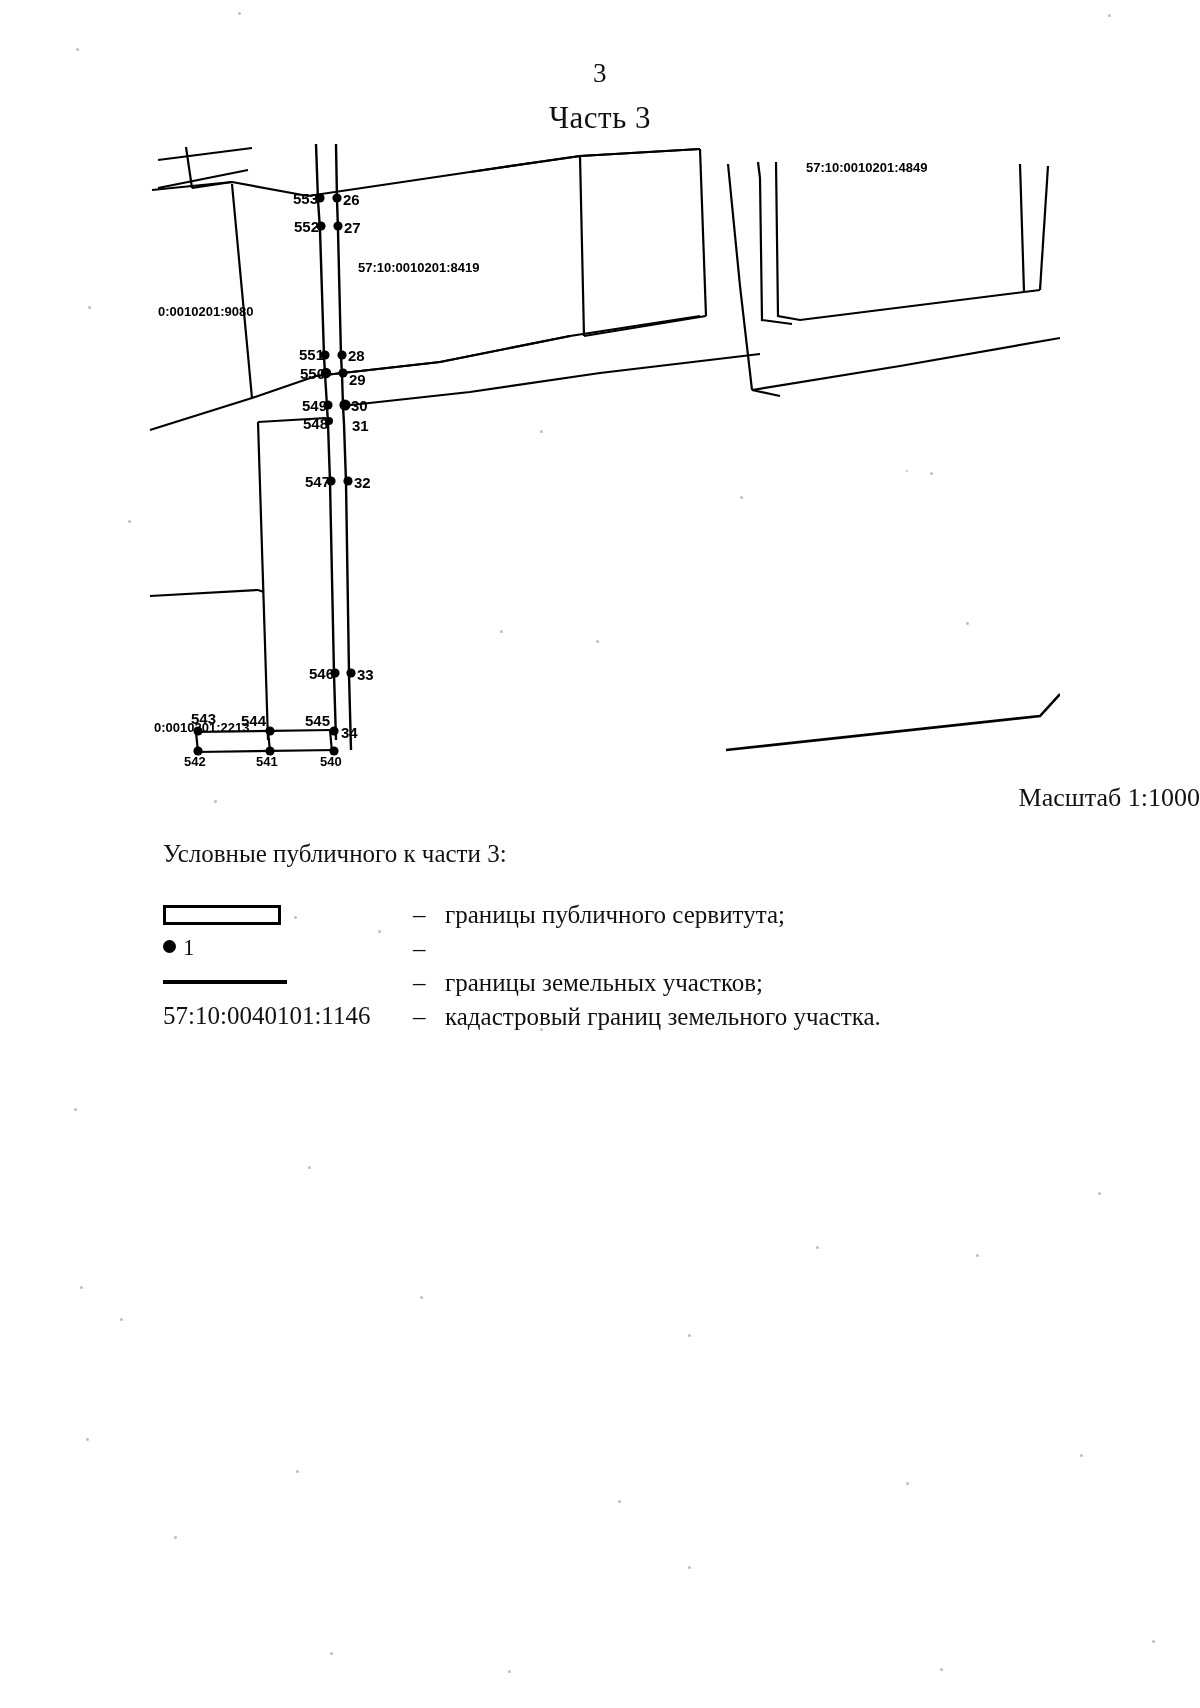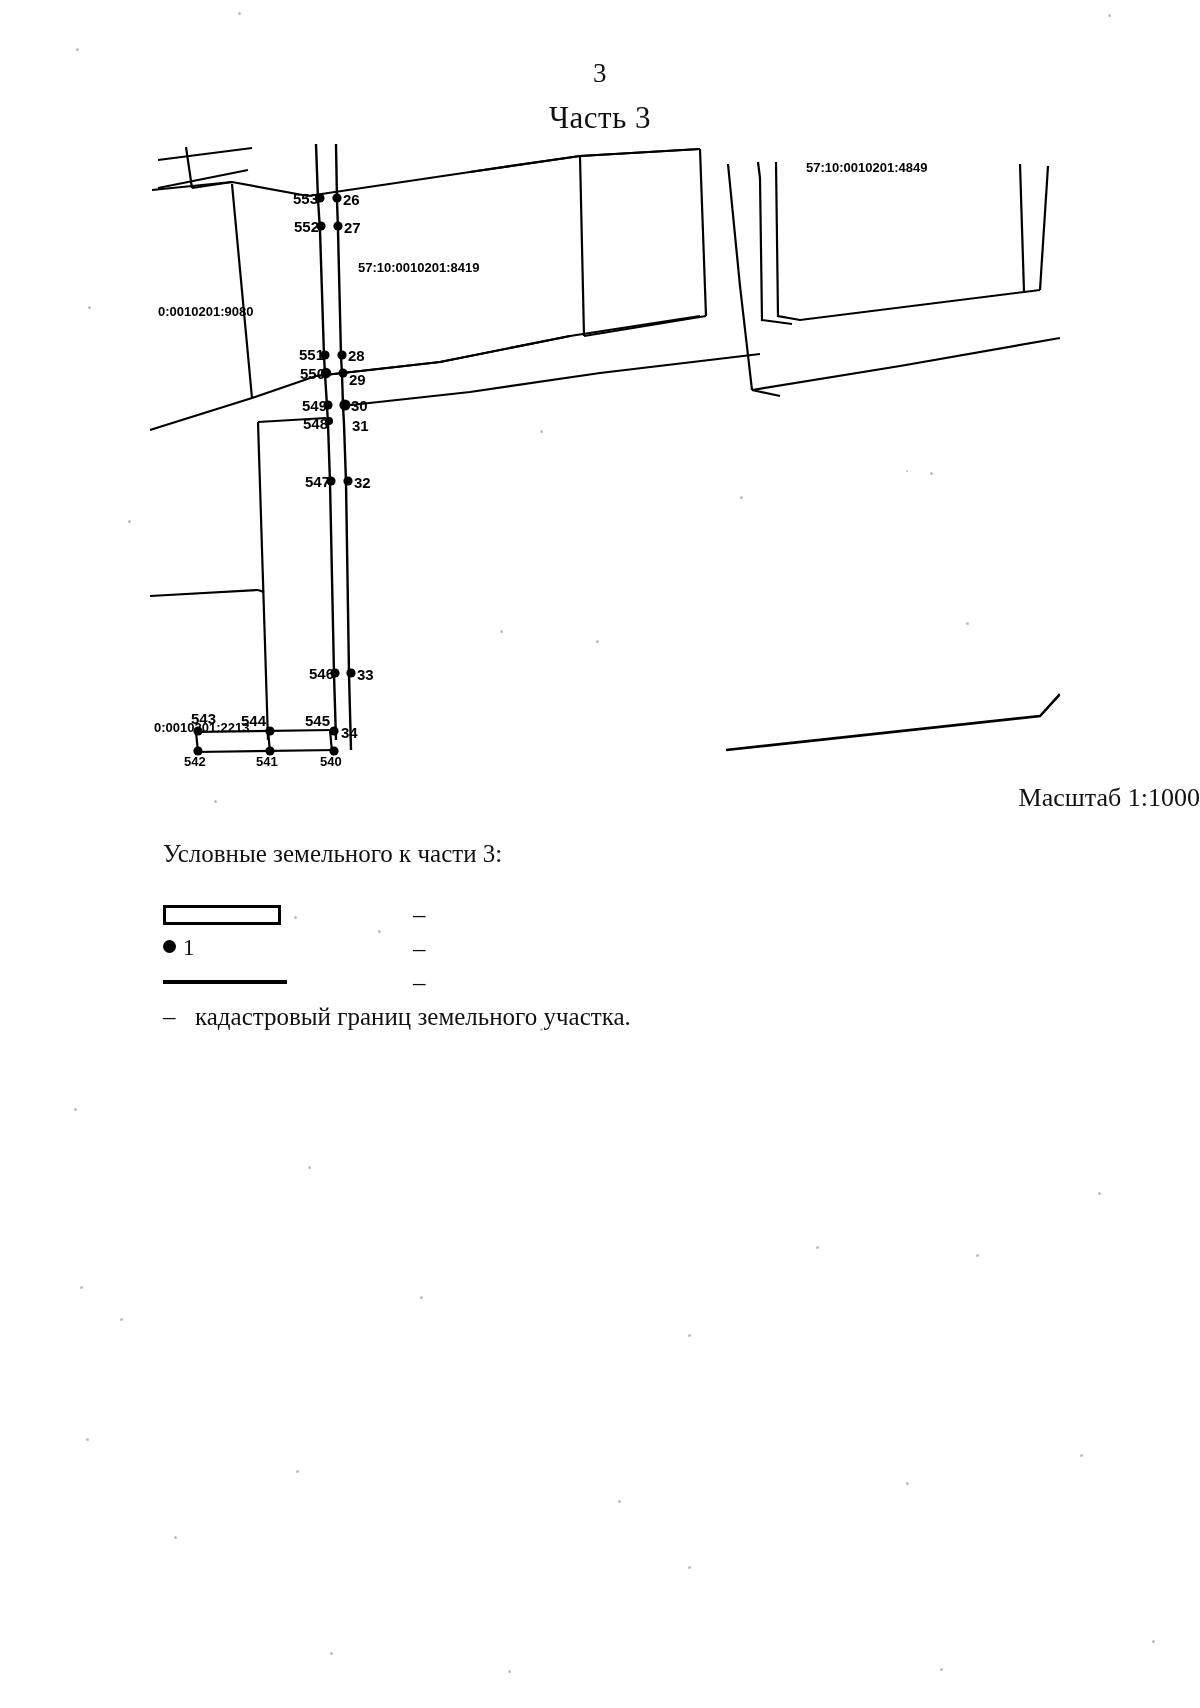--- a/index.html
+++ b/index.html
@@ -299,49 +299,54 @@
       <g class="mt" font-size="13" fill="#9a9a9a">
         <text x="44" y="626">542</text>
         <text x="116" y="626">541</text>
         <text x="180" y="626">540</text>
       </g>
     </svg>
   </div>
 
   <div class="scale-label">Масштаб 1:1000</div>
 
-  <div class="legend-heading">Условные земельного к части 3:</div>
+  <div class="legend-heading">Условные публичного к части 3:</div>
 
   <div class="legend-list">
 
     <div class="legend-row">
       <div class="legend-sym">
         <span class="sym-rect"></span>
       </div>
       <div class="legend-dash">–</div>
+      <div class="legend-text">границы публичного сервитута;</div>
     </div>
 
     <div class="legend-row">
       <div class="legend-sym">
         <span class="sym-dot-wrap">
           <span class="sym-dot"></span>
           <span class="sym-dot-num">1</span>
         </span>
       </div>
       <div class="legend-dash">–</div>
     </div>
 
     <div class="legend-row">
       <div class="legend-sym">
         <span class="sym-line"></span>
       </div>
       <div class="legend-dash">–</div>
+      <div class="legend-text">границы земельных участков;</div>
     </div>
 
     <div class="legend-row">
+      <div class="legend-sym">
+        <span class="sym-cad">57:10:0040101:1146</span>
+      </div>
       <div class="legend-dash">–</div>
       <div class="legend-text">кадастровый границ земельного участка.</div>
     </div>
   </div>
 
   <div class="speck" style="left:238px;top:12px;width:3px;height:3px;"></div>
   <div class="speck" style="left:76px;top:48px;width:3px;height:3px;"></div>
   <div class="speck" style="left:1108px;top:14px;width:3px;height:3px;"></div>
   <div class="speck" style="left:88px;top:306px;width:3px;height:3px;"></div>
   <div class="speck" style="left:540px;top:430px;width:3px;height:3px;"></div>

